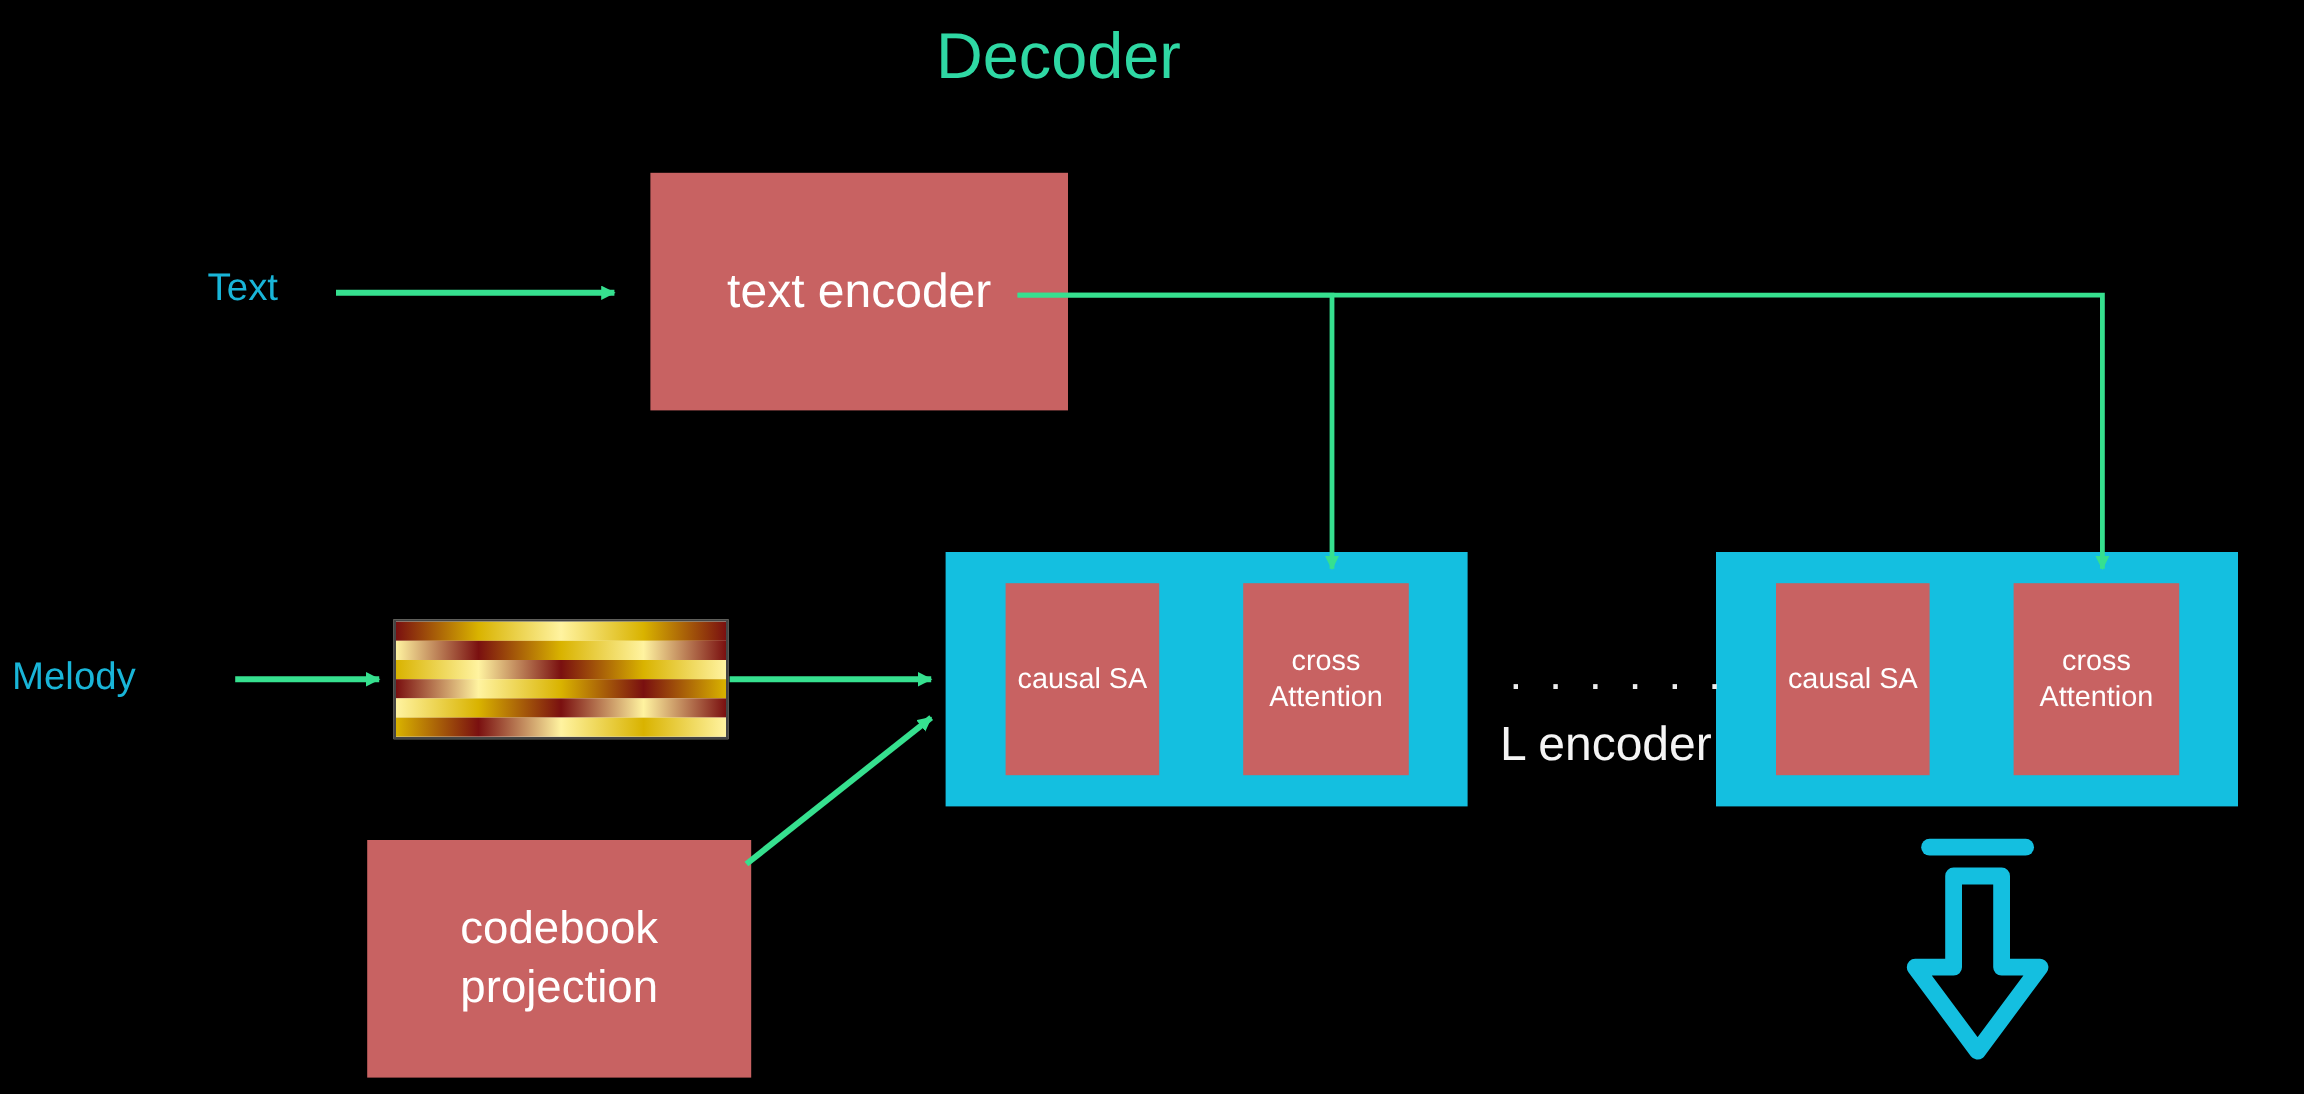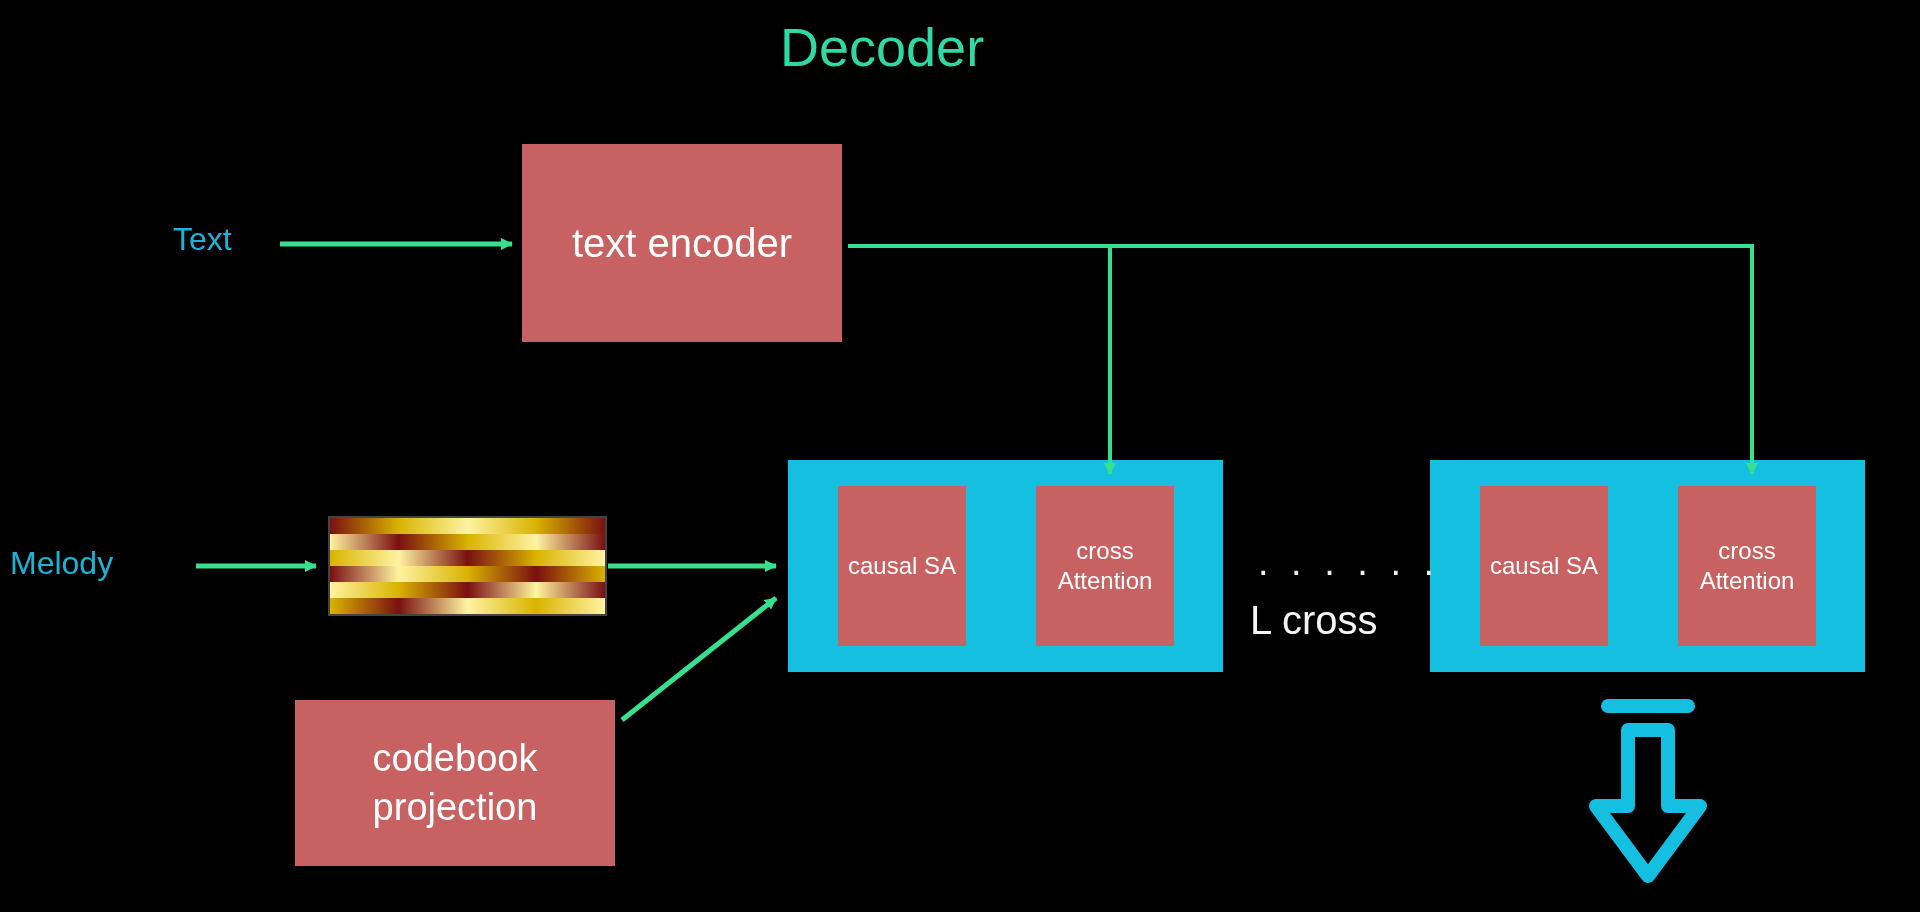--- a/index.html
+++ b/index.html
@@ -24,26 +24,26 @@
 </style>
 </head>
 <body>
 <div class="stage">
 
 <div class="lbl title" style="left:780px;top:18px">Decoder</div>
 
 <div class="lbl input" style="left:173px;top:222px">Text</div>
 <div class="lbl input" style="left:10px;top:546px">Melody</div>
 
-<div class="box red enc" style="left:522px;top:144px;width:320px;height:198px">
+<div class="box red enc" style="left:542px;top:144px;width:348px;height:198px">
   <span>text
 encoder</span>
 </div>
 
-<div class="box red proj" style="left:295px;top:700px;width:320px;height:166px">
+<div class="box red proj" style="left:306px;top:700px;width:320px;height:198px">
   <span>codebook
 projection</span>
 </div>
 
 <div class="spectro" style="left:328px;top:516px;width:275px;height:96px">
   <div class="band" style="top:0;height:16px;background:linear-gradient(90deg,#7a1010,#d9b300,#fff3a0,#d9b300,#7a1010)"></div>
   <div class="band" style="top:16px;height:16px;background:linear-gradient(90deg,#fff3a0,#7a1010,#d9b300,#fff3a0,#7a1010)"></div>
   <div class="band" style="top:32px;height:16px;background:linear-gradient(90deg,#d9b300,#fff3a0,#7a1010,#d9b300,#fff3a0)"></div>
   <div class="band" style="top:48px;height:16px;background:linear-gradient(90deg,#7a1010,#fff3a0,#d9b300,#7a1010,#d9b300)"></div>
   <div class="band" style="top:64px;height:16px;background:linear-gradient(90deg,#fff3a0,#d9b300,#7a1010,#fff3a0,#7a1010)"></div>
@@ -64,21 +64,21 @@
 <div class="box red sub" style="left:1480px;top:486px;width:128px;height:160px">
   <span>causal
 SA</span>
 </div>
 <div class="box red sub" style="left:1678px;top:486px;width:138px;height:160px">
   <span>cross
 Attention</span>
 </div>
 
 <div class="lbl dots" style="left:1258px;top:542px">. . . . . .</div>
-<div class="lbl layers" style="left:1250px;top:598px">L cross</div>
+<div class="lbl layers" style="left:1250px;top:598px">L encoder</div>
 
 <svg class="arrows" viewBox="0 0 1920 912">
   <defs>
     <marker id="gHead" markerWidth="14" markerHeight="14" refX="11" refY="6" orient="auto" markerUnits="userSpaceOnUse">
       <path d="M0,0 L12,6 L0,12 Z" fill="#36e08f"></path>
     </marker>
   </defs>
 
   <line x1="280" y1="244" x2="512" y2="244" stroke="#36e08f" stroke-width="5" marker-end="url(#gHead)"></line>
 

